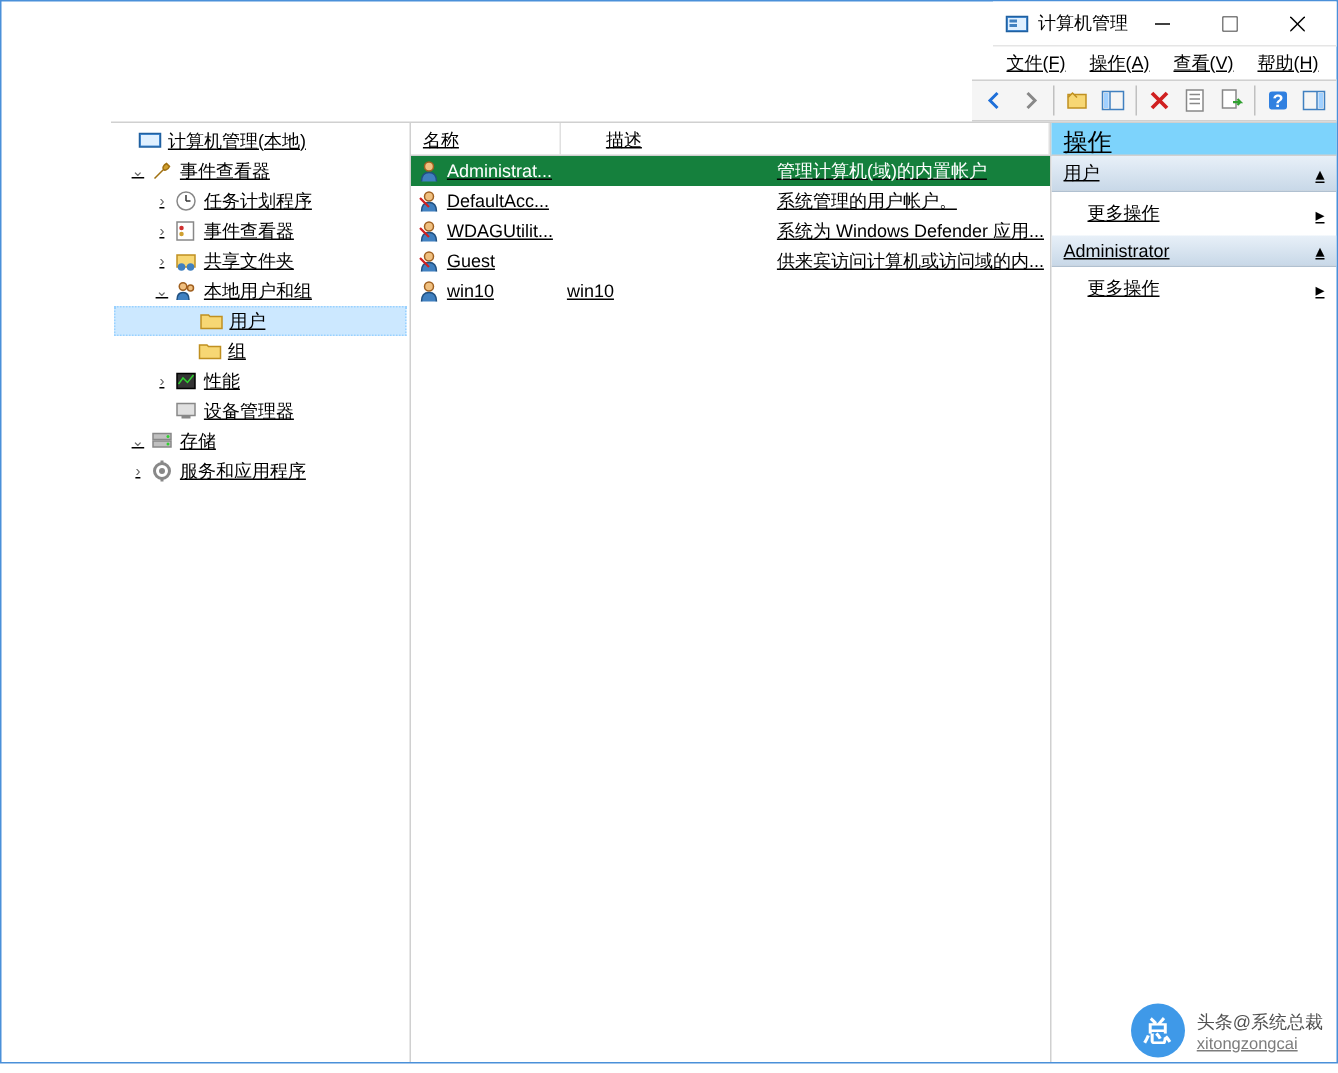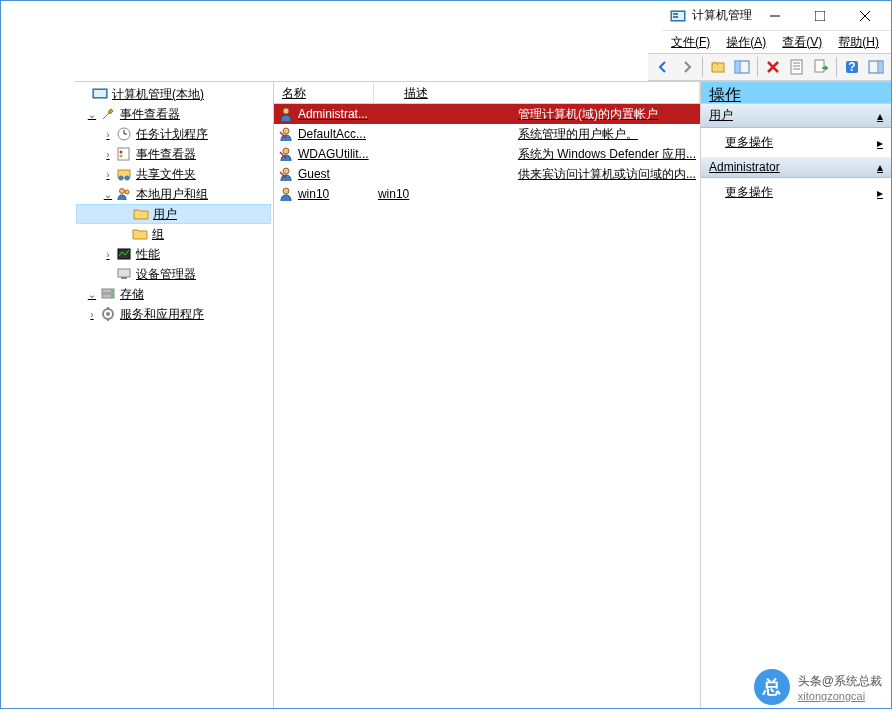--- a/index.html
+++ b/index.html
@@ -30,21 +30,21 @@
     .tree-indent { display: inline-block; }
     
     .list-panel { flex: 1; border-right: 1px solid #d0d0d0; display: flex; flex-direction: column; }
     .list-header { display: flex; height: 22px; border-bottom: 1px solid #d0d0d0; background: #fff; gap: 22px; }
     .list-header-cell { padding: 3px 8px; border-right: 1px solid #e0e0e0; font-size: 12px; }
     .col-name { width: 100px; }
     .col-fullname { width: 140px; }
     .col-desc { flex: 1; }
     .list-body { flex: 1; overflow: auto; }
     .list-row { display: flex; height: 20px; align-items: center; cursor: pointer; }
-    .list-row.selected { background: #b91c1c; color: #fff; }
+    .list-row.selected { background: #15803d; color: #fff; }
     .list-cell { padding: 2px 4px; overflow: hidden; text-overflow: ellipsis; white-space: nowrap; display: flex; align-items: center; }
     .list-cell.col-name { padding-left: 4px; }
     .row-icon { width: 16px; height: 16px; margin-right: 4px; display: inline-flex; align-items: center; justify-content: center; flex-shrink: 0; }
     
     .actions-panel { width: 190px; display: flex; flex-direction: column; }
     .actions-header { height: 22px; padding: 3px 8px; border-bottom: 1px solid #d0d0d0; font-size: 16px; background: #7dd3fc; }
     .actions-body { flex: 1; overflow: auto; }
     .action-section-header { background: linear-gradient(#e8f0f8, #c8d8e8); padding: 3px 8px; display: flex; justify-content: space-between; align-items: center; cursor: pointer; border-bottom: 1px solid #b0c0d0; }
     .action-link { padding: 6px 8px 6px 24px; cursor: pointer; display: flex; justify-content: space-between; align-items: center; }
     

